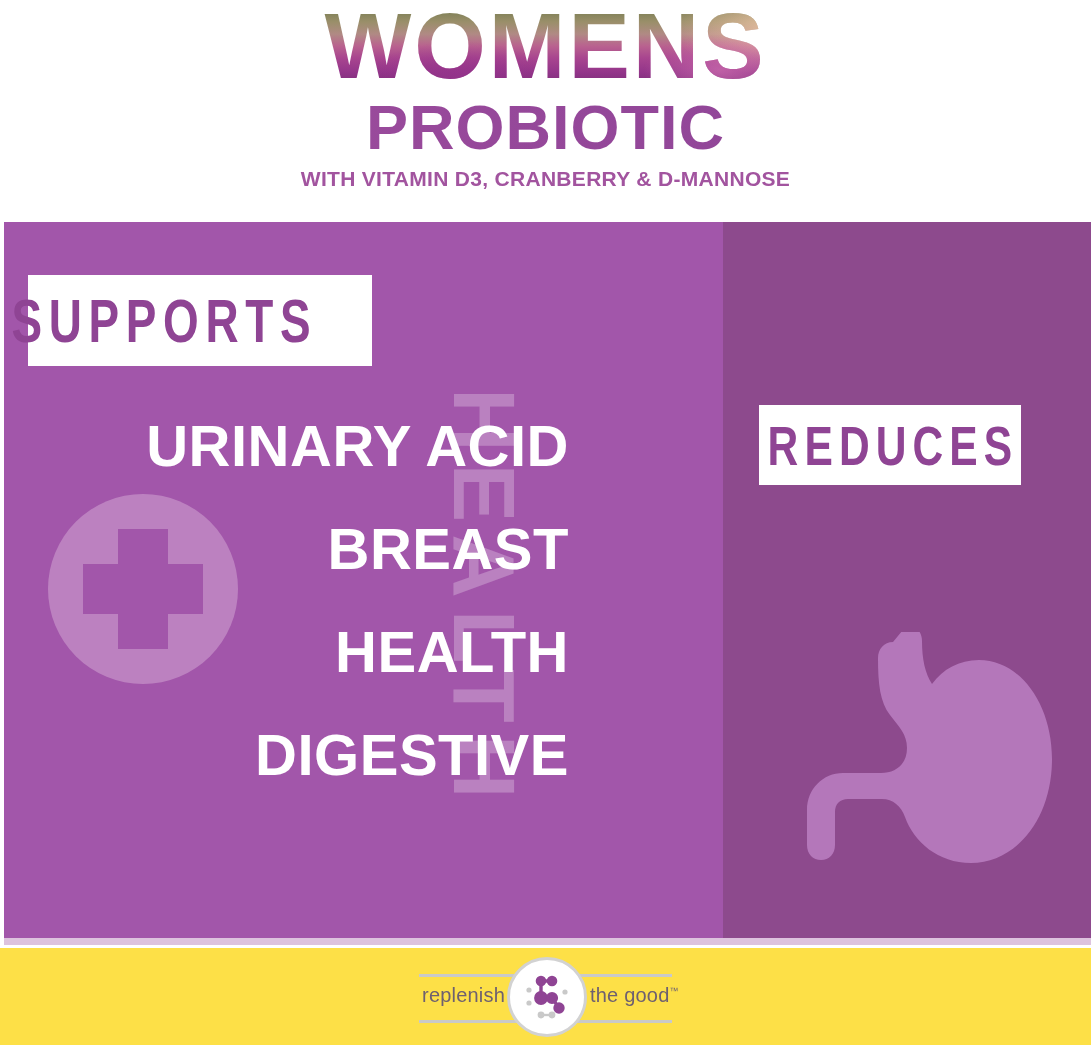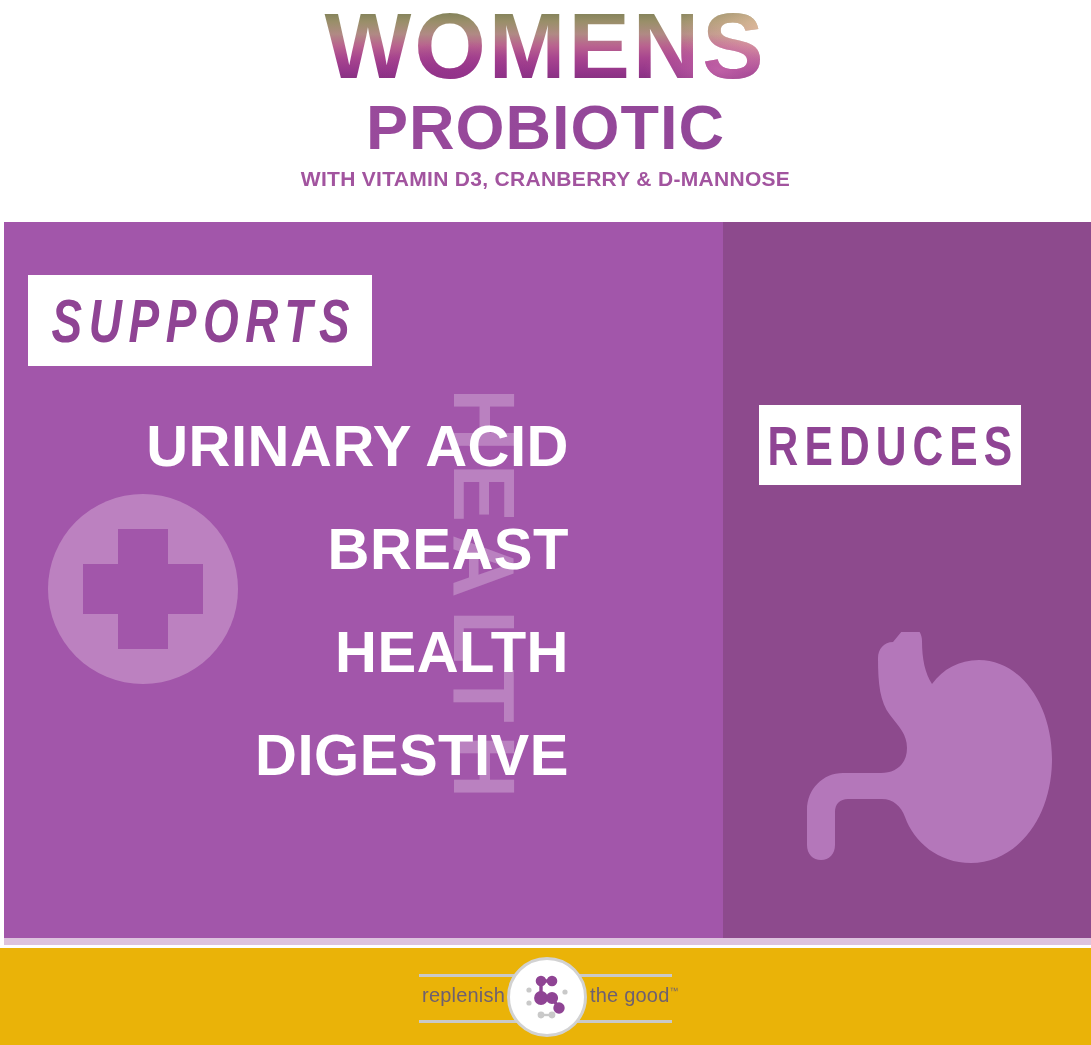--- a/index.html
+++ b/index.html
@@ -115,22 +115,21 @@
   }
 
   
   #supports-badge {
     position: absolute;
     left: 24px; top: 53px;
     width: 344px; height: 91px;
     background: #ffffff;
     display: flex;
     align-items: center;
-    justify-content: center;
-    font-style: italic;
+    justify-content: flex-end;
   }
   #supports-badge-label {
     font-size: 62px;
     font-weight: 700;
     letter-spacing: 9px;
     color: #8f4494;
     transform: scaleX(0.74);
     transform-origin: center;
     white-space: nowrap;
     padding-left: 9px;
@@ -217,21 +216,21 @@
     position: absolute;
     left: 785px; top: 410px;
     width: 270px; height: 265px;
   }
 
   
   #footer-logo {
     position: absolute;
     left: 0; top: 948px;
     width: 1091px; height: 97px;
-    background: #eab308;
+    background: #fde047;
   }
   #logo-group {
     position: absolute;
     left: 409px; top: 10px;
     width: 273px; height: 80px;
   }
   .logo-rule {
     position: absolute;
     height: 3px;
     background: #c9c9c9;

